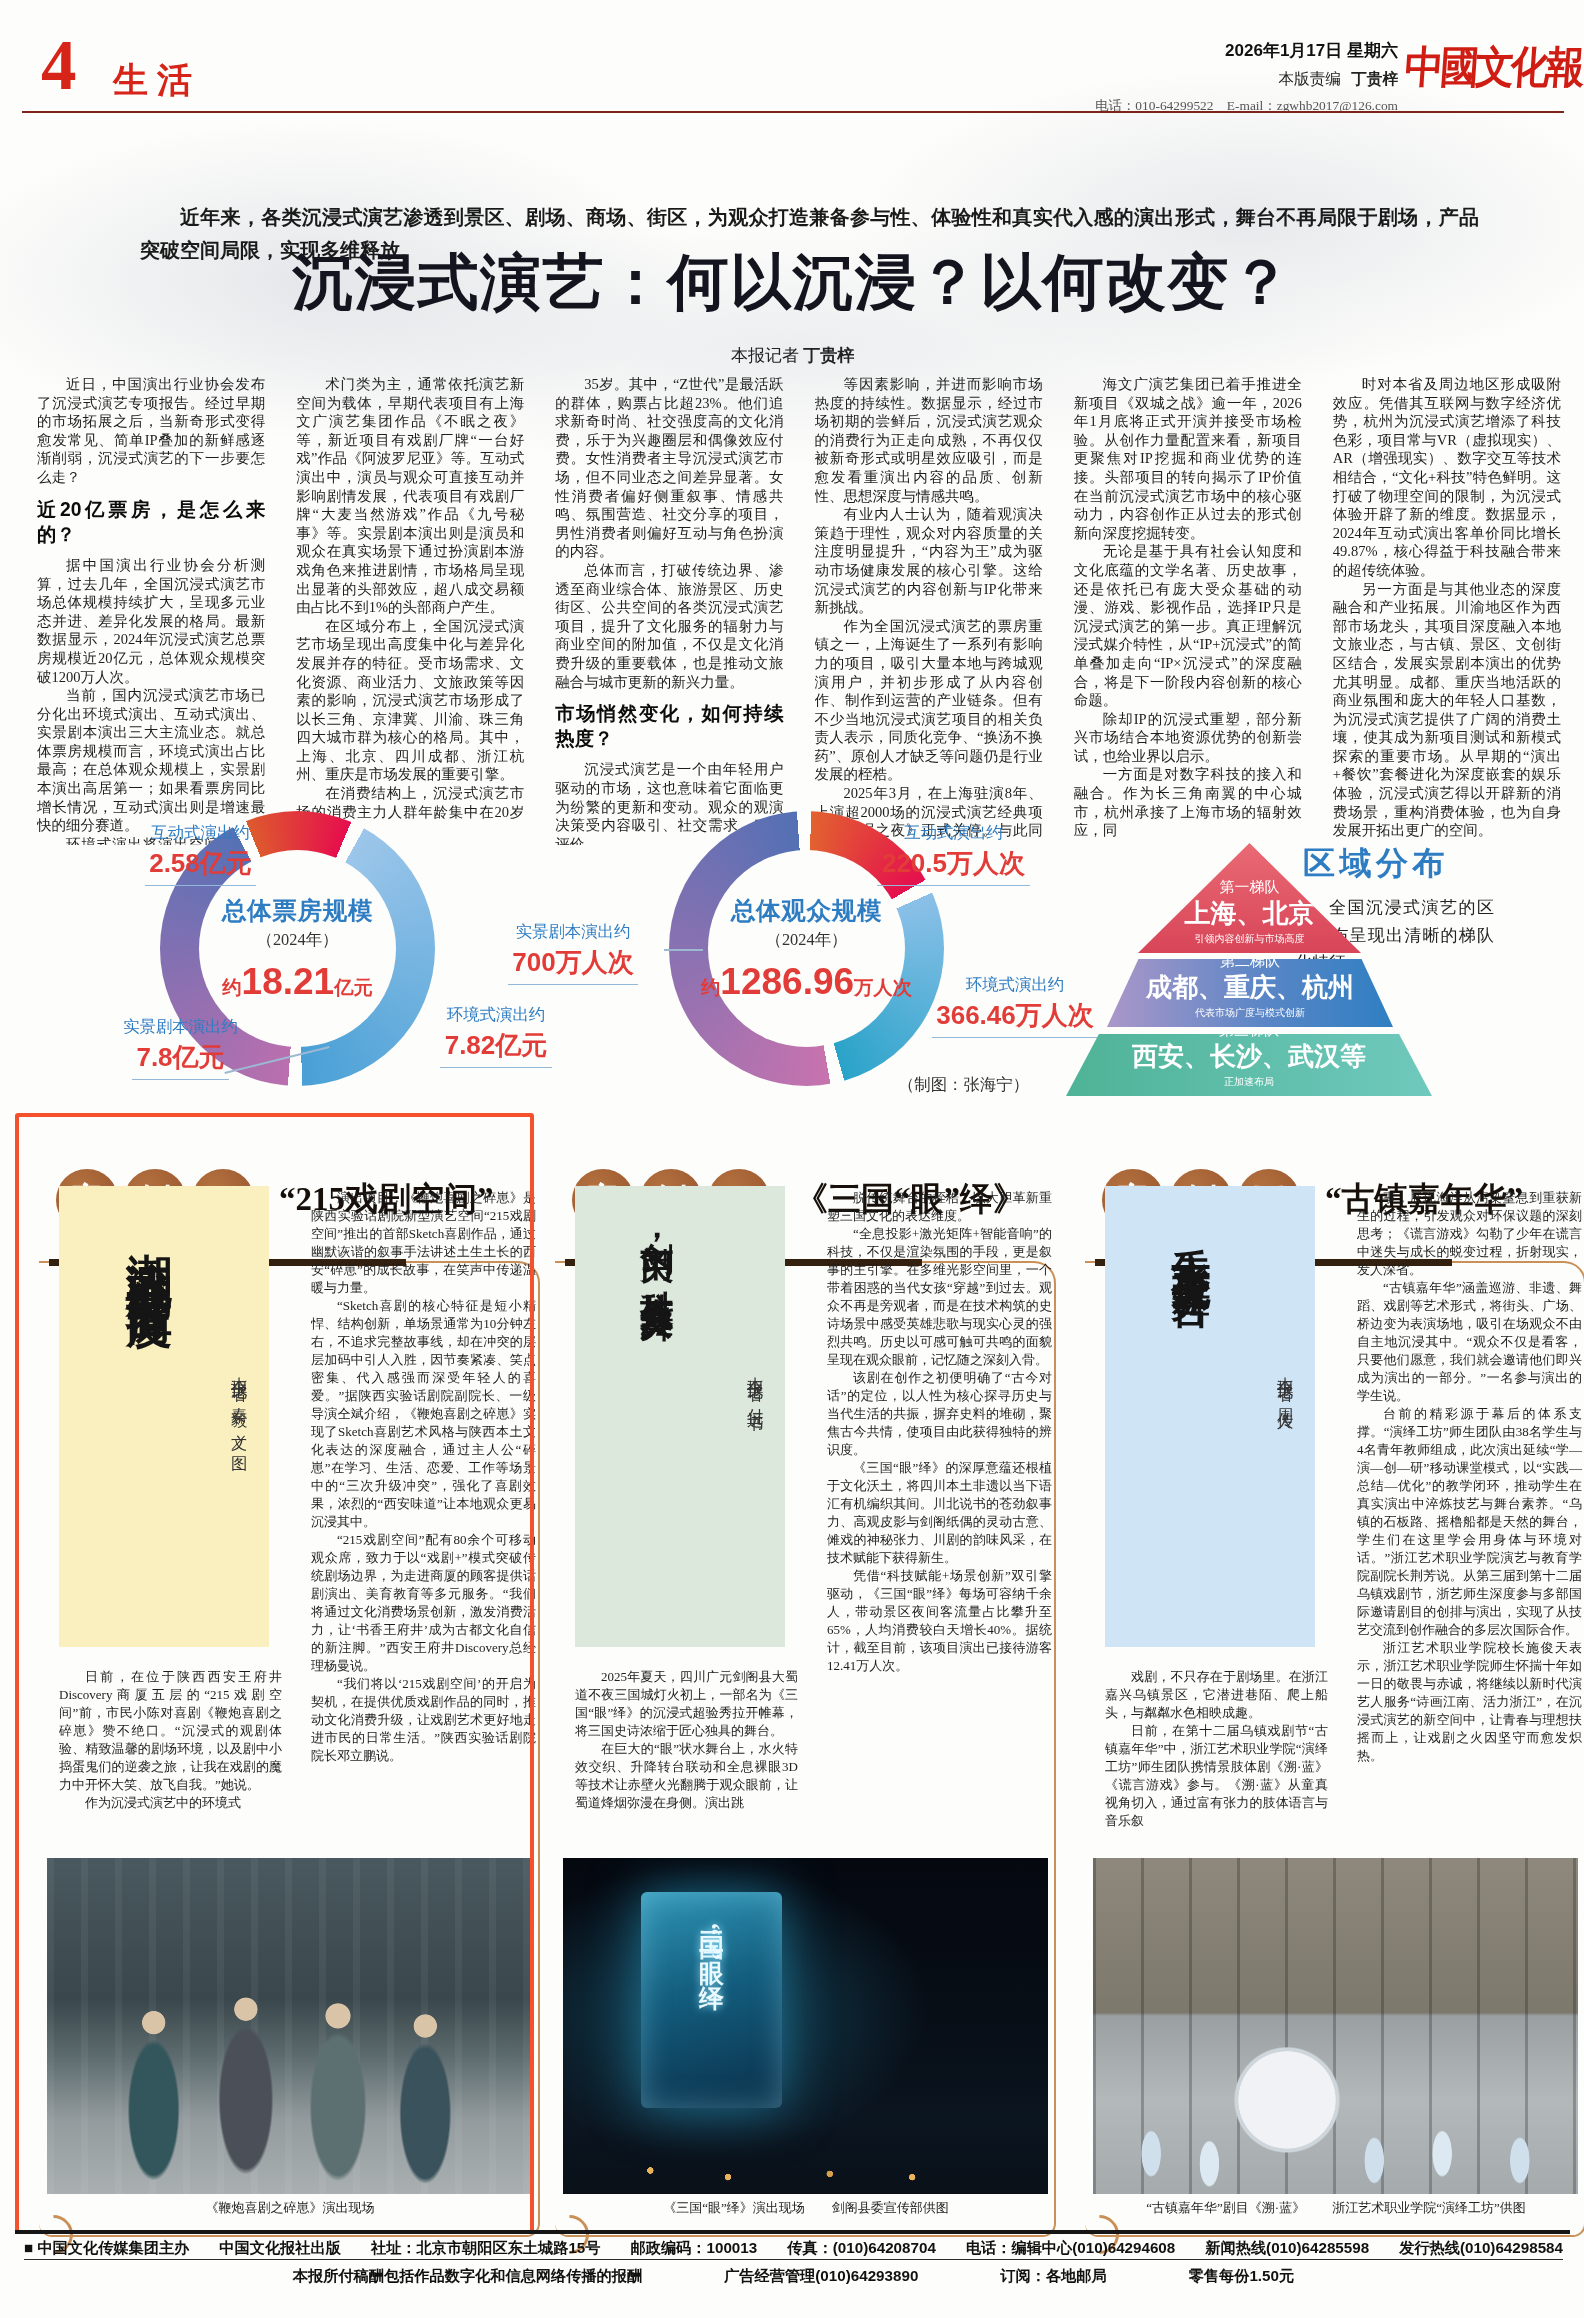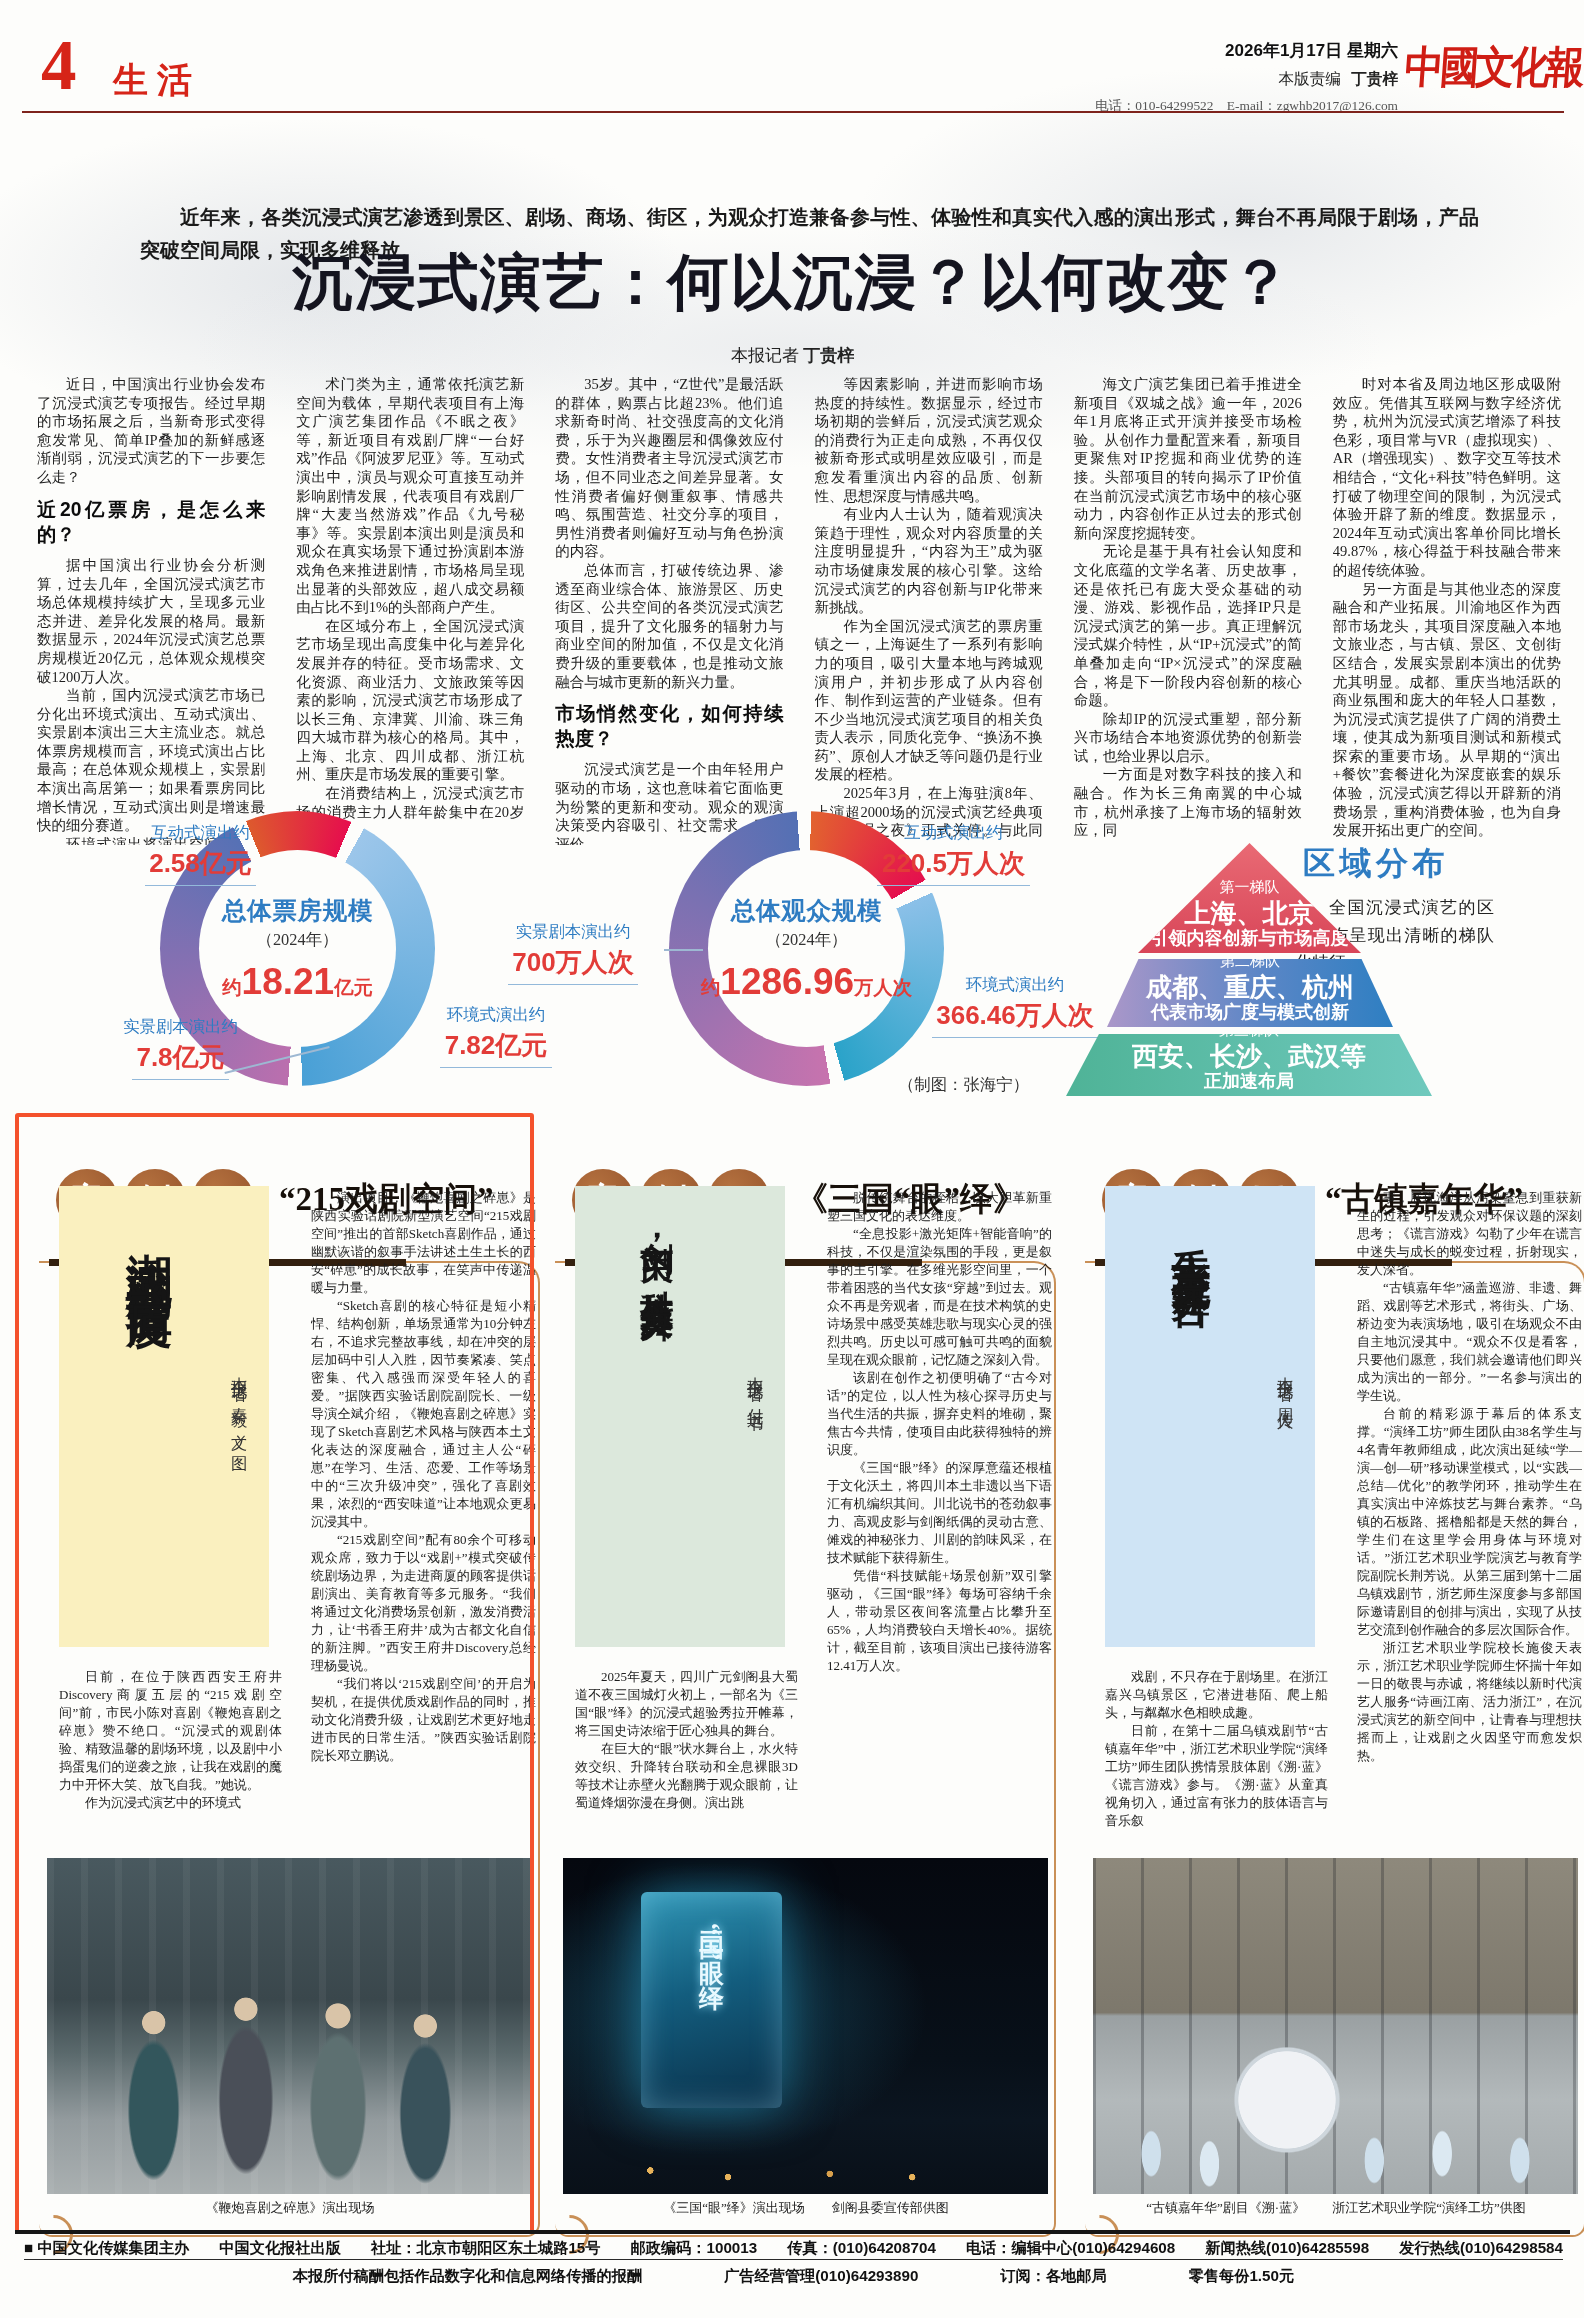--- a/index.html
+++ b/index.html
@@ -60,21 +60,21 @@
   .conn3{left:664px;top:949px;width:39px;}
   .chart-credit{position:absolute;left:863px;top:1074px;width:201px;text-align:center;font-size:16.4px;color:#333;}
 
   
   .pyr-title{position:absolute;left:1303px;top:842px;font-family:"Liberation Sans","DejaVu Sans",sans-serif;font-size:32px;font-weight:800;color:#2e7cc2;letter-spacing:4.5px;}
   .pyr-desc{position:absolute;left:1295px;top:894px;width:199px;font-size:17px;line-height:27.5px;text-align:justify;text-indent:2em;color:#222;}
   .tier{position:absolute;display:flex;flex-direction:column;align-items:center;justify-content:flex-end;
         color:#fff;text-align:center;font-family:"Liberation Sans","DejaVu Sans",sans-serif;}
   .tier .trank{font-size:15px;line-height:19.3px;font-family:Liberation Mono, monospace;}
   .tier .tcities{font-size:26px;font-weight:800;line-height:31px;}
-  .tier .tnote{font-size:18px;font-weight:700;line-height:19.3px;margin-bottom:4.5px;}
+  .tier .tnote{font-size:10px;font-weight:400;line-height:19.3px;margin-bottom:4.5px;}
   .t0{left:1138px;top:843px;width:223px;height:110px;background:linear-gradient(180deg,#e96a74,#d84558);clip-path:polygon(50% 0,100% 100%,0 100%);}
   .t1{left:1107px;top:959px;width:286px;height:68px;background:linear-gradient(90deg,#ab97c9,#5a86c6 55%,#2e7fc2);clip-path:polygon(11% 0,89% 0,100% 100%,0 100%);}
   .t2{left:1066px;top:1034px;width:366px;height:62px;background:linear-gradient(90deg,#4fb397,#6fc9bd);clip-path:polygon(9% 0,91% 0,100% 100%,0 100%);}
 
   
   .case{position:absolute;top:1156px;width:512px;height:1089px;}
   .case-a{left:34px;} .case-b{left:550px;} .case-c{left:1080px;}
   .badge{position:absolute;left:22px;top:13.4px;display:flex;gap:6px;}
   .badge .bc{width:62px;height:62px;border-radius:50%;background:radial-gradient(circle at 35% 30%,#b4713f,#93512a);
              color:#fff;font-weight:800;font-size:33px;display:flex;align-items:center;justify-content:center;

